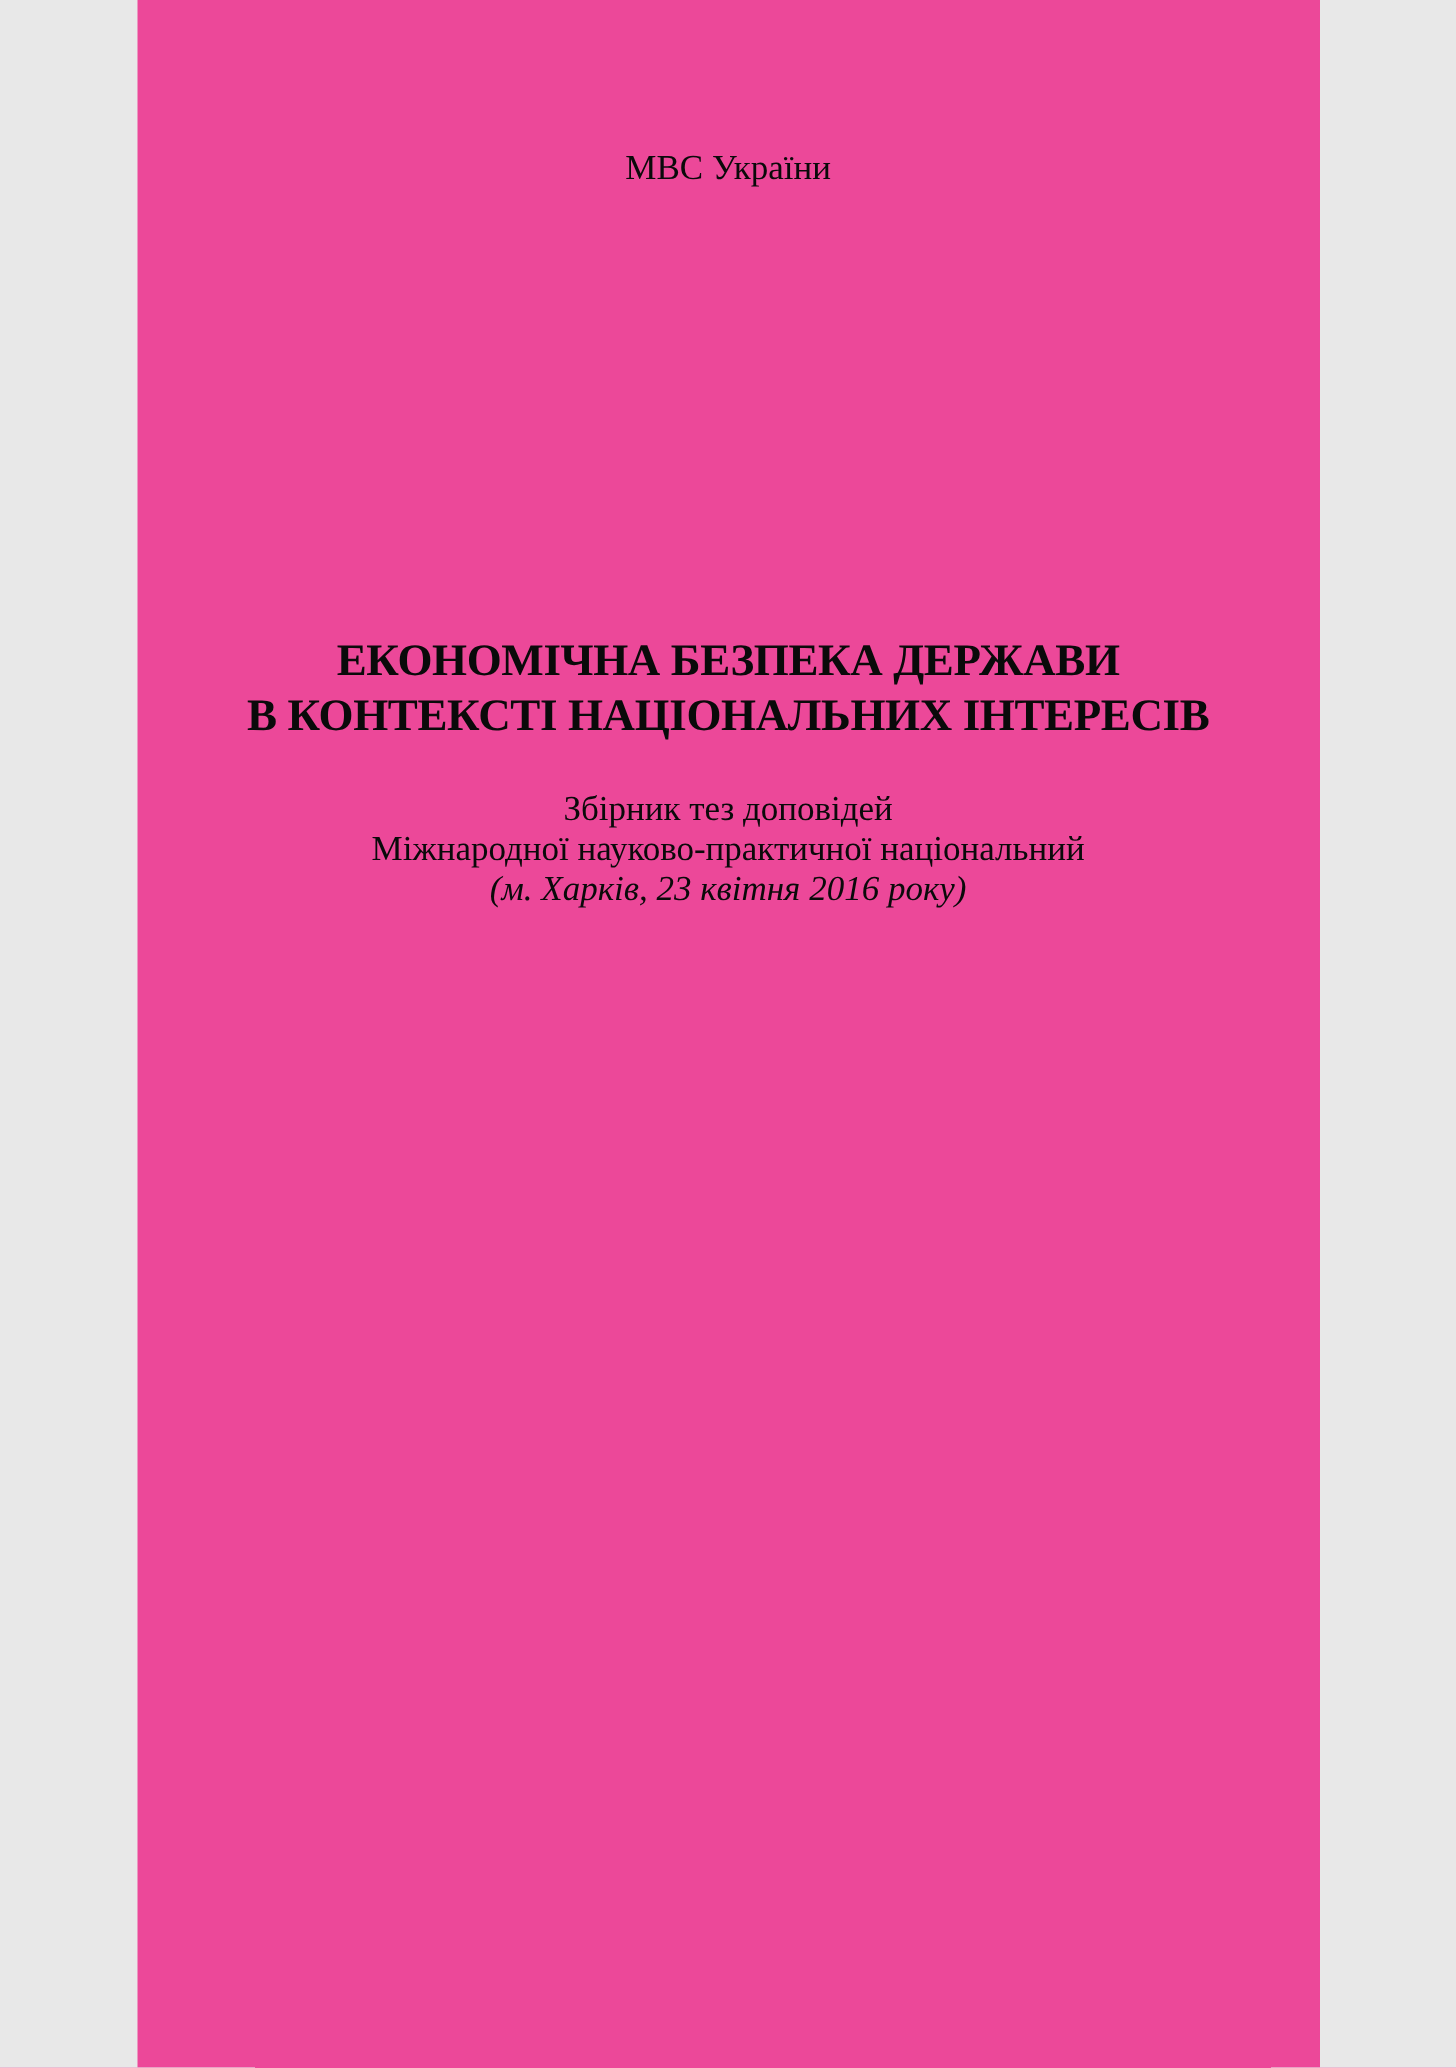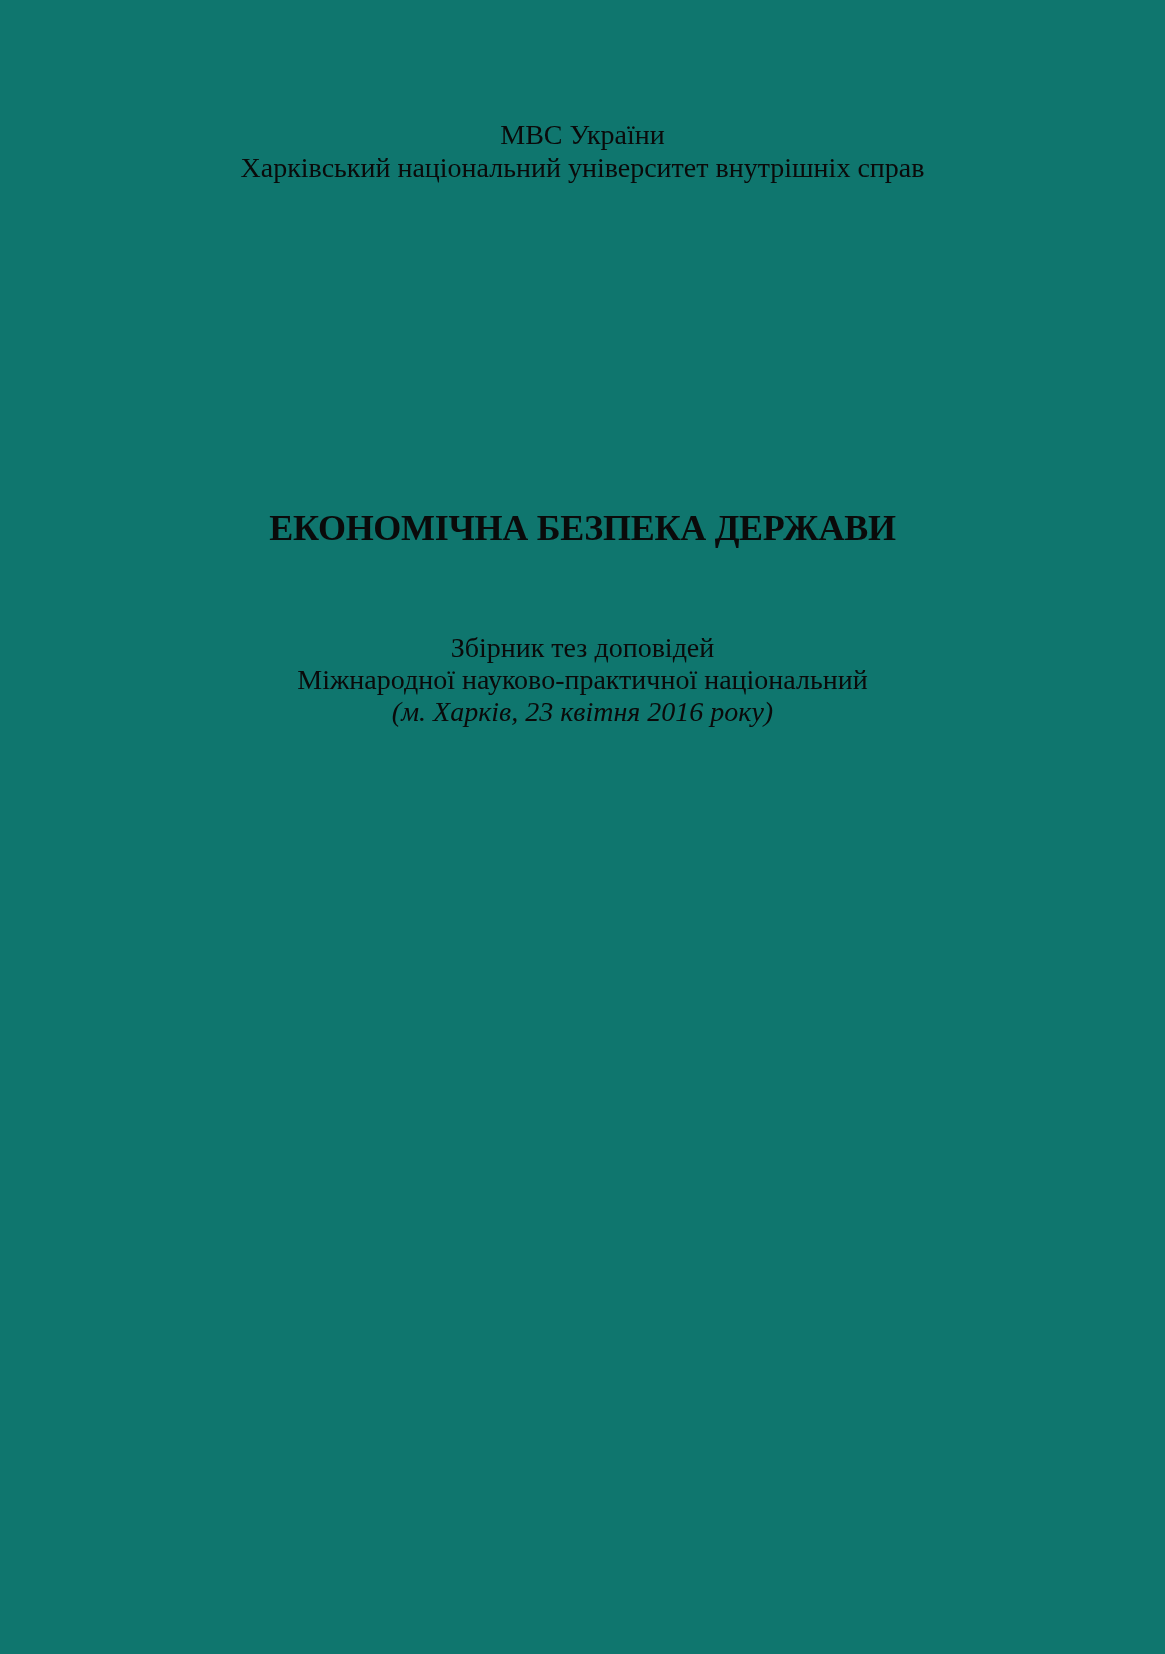--- a/index.html
+++ b/index.html
@@ -2,24 +2,24 @@
 <html><head>
   <meta charset="utf-8">
   <style>
     html, body {
       margin: 0;
       padding: 0;
       background: #e8e8e8;
     }
     .page {
       position: relative;
-      width: 1165px;
+      width: 946px;
       height: 1654px;
       margin: 0 auto;
-      background: #0f766e;
+      background: #ec4899;
       color: #0a0a0a;
       font-family: "Liberation Serif", "DejaVu Serif", serif;
       overflow: hidden;
     }
     .centered-block {
       position: absolute;
       left: 0;
       width: 100%;
       text-align: center;
     }
@@ -52,25 +52,25 @@
       display: block;
     }
   </style>
 </head>
 <body>
 
 <div class="page">
 
   <div class="centered-block header-block">
     <span class="doc-line">МВС України</span>
-    <span class="doc-line">Харківський національний університет внутрішніх справ</span>
   </div>
 
   <div class="centered-block title-block">
     <span class="doc-line">ЕКОНОМІЧНА БЕЗПЕКА ДЕРЖАВИ</span>
+    <span class="doc-line">В КОНТЕКСТІ НАЦІОНАЛЬНИХ ІНТЕРЕСІВ</span>
   </div>
 
   <div class="centered-block subtitle-block">
     <span class="doc-line">Збірник тез доповідей</span>
     <span class="doc-line">Міжнародної науково-практичної національний</span>
     <span class="doc-line subtitle-line-italic">(м. Харків, 23 квітня 2016 року)</span>
   </div>
 
 
 </div>

